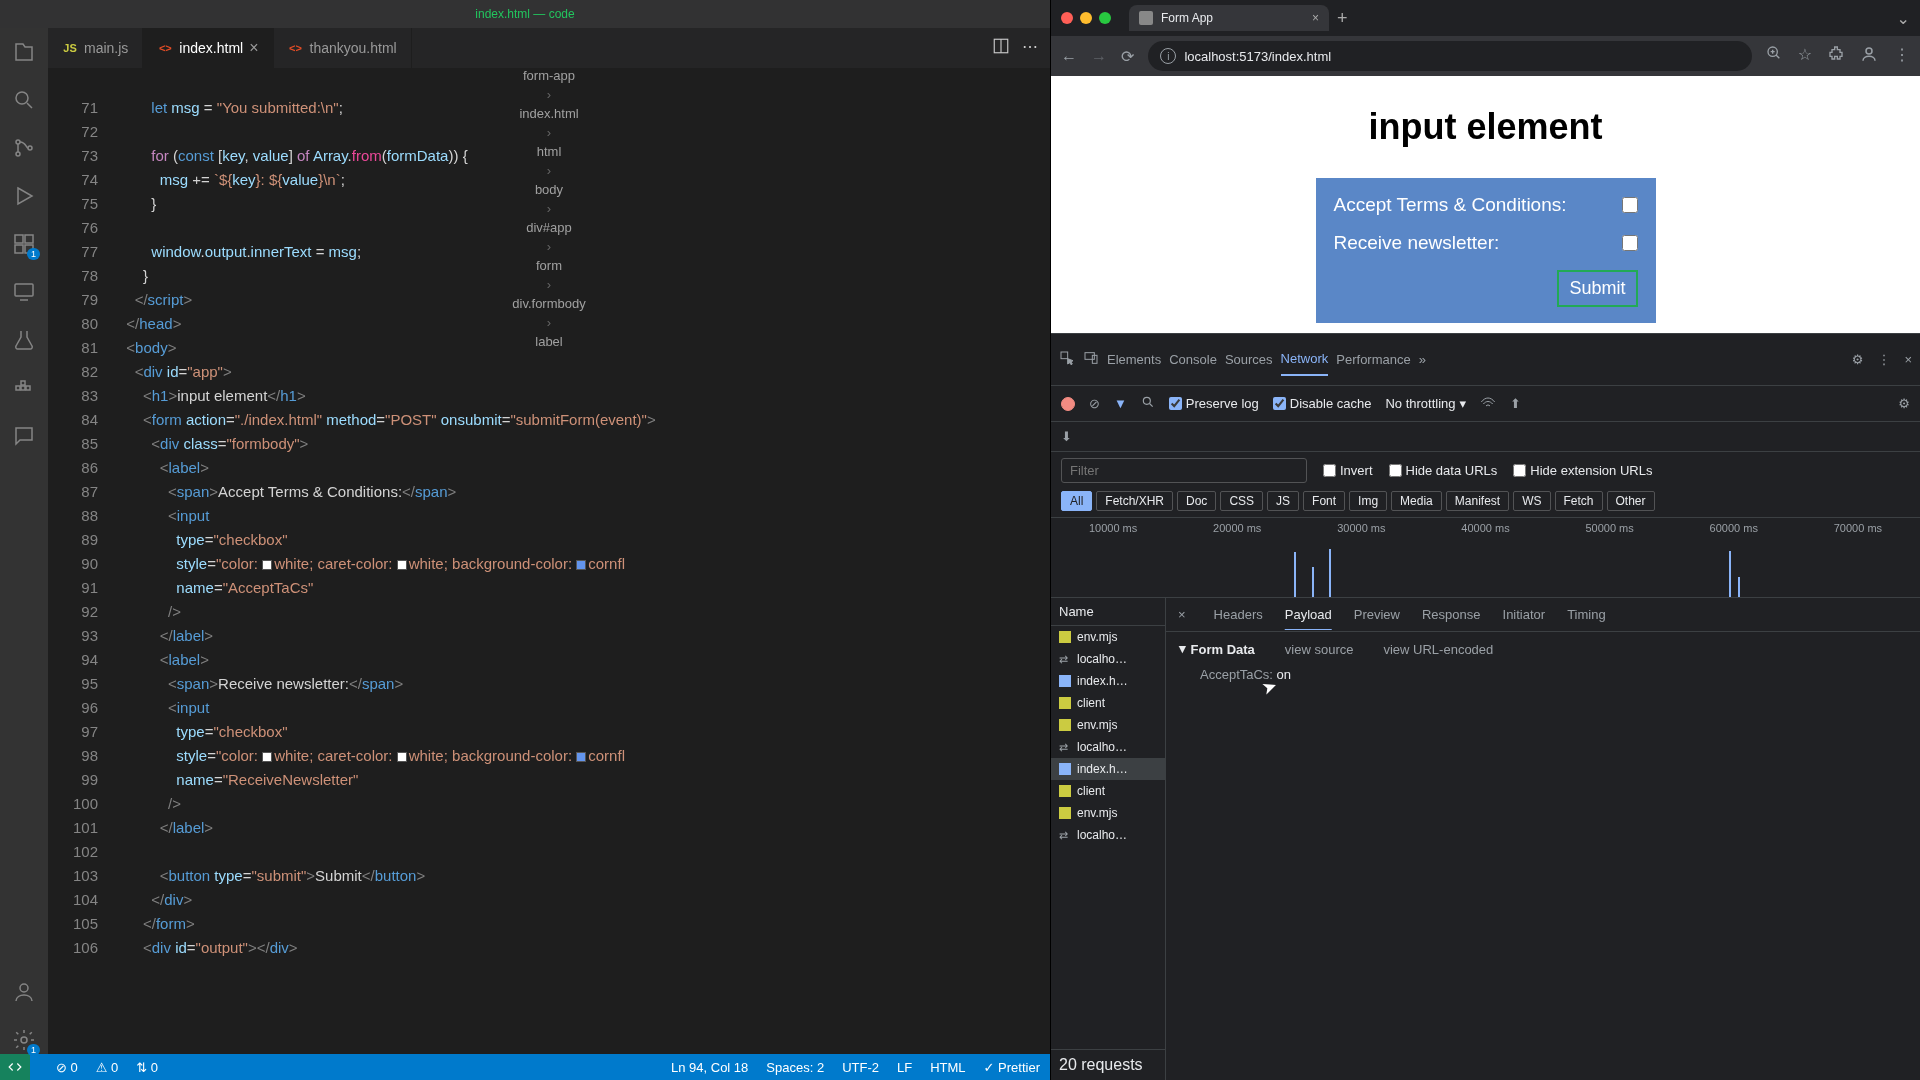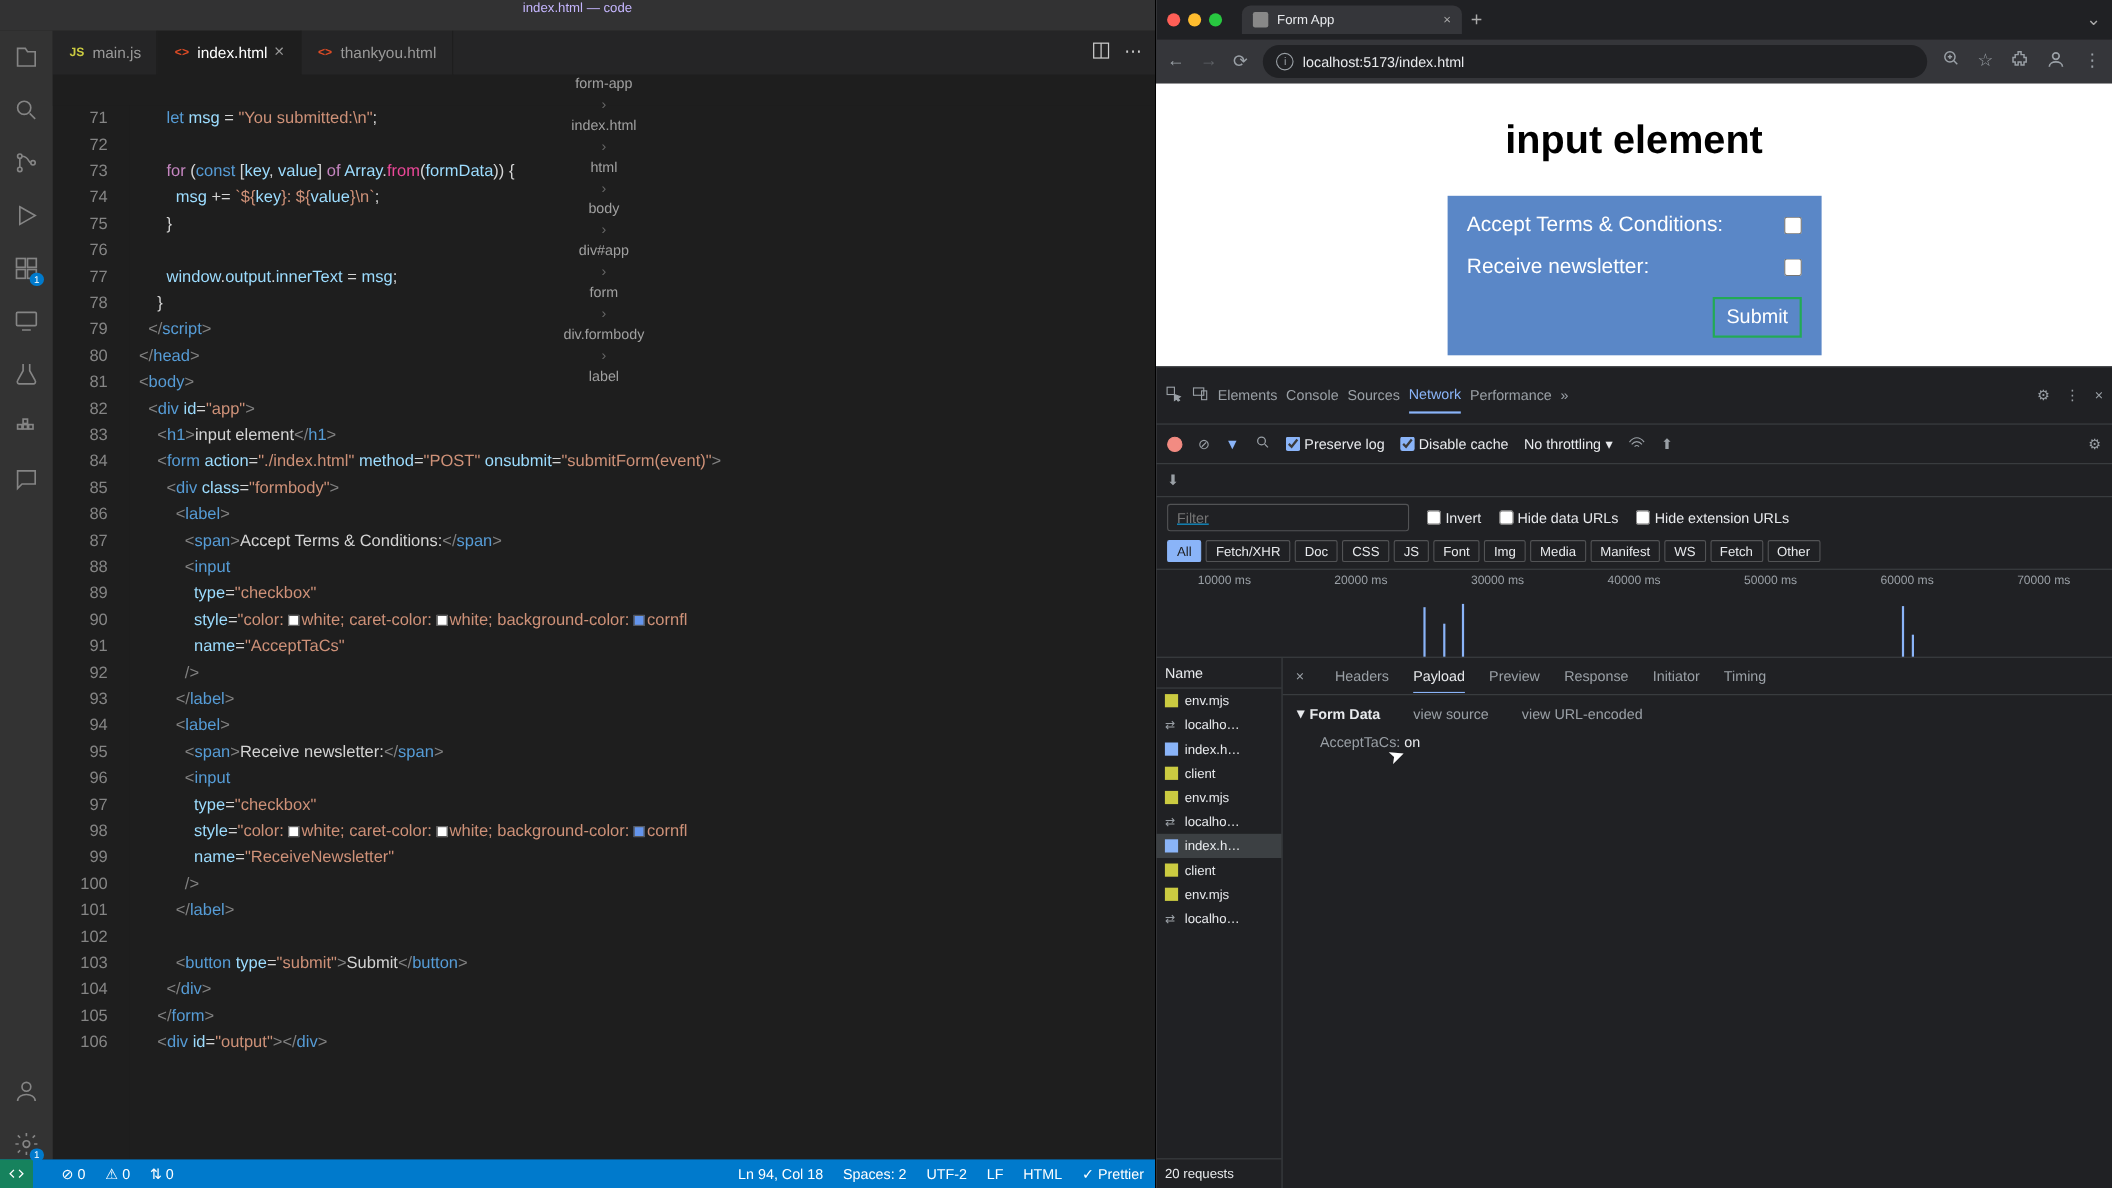--- a/index.html
+++ b/index.html
@@ -1,20 +1,20 @@
 <!DOCTYPE html>
 <html><head>
 <meta charset="utf-8">
 <style>
 * { margin: 0; padding: 0; box-sizing: border-box; font-family: -apple-system, BlinkMacSystemFont, "Segoe UI", sans-serif; }
 body { background: #1e1e1e; color: #ccc; overflow: hidden; width: 1920px; height: 1080px; display: flex; }
 
 
 .vscode { width: 1050px; height: 100%; display: flex; flex-direction: column; background: #1e1e1e; }
-.vscode-titlebar { height: 28px; background: #323233; display: flex; align-items: flex-start; justify-content: center; font-size: 12px; color: #c4b5fd; }
+.vscode-titlebar { height: 28px; background: #323233; display: flex; align-items: center; justify-content: center; font-size: 12px; color: #22c55e; }
 .vscode-body { flex: 1; display: flex; }
 .activity-bar { width: 48px; background: #333333; display: flex; flex-direction: column; align-items: center; padding-top: 10px; gap: 20px; }
 .activity-bar .icon { width: 28px; height: 28px; display: flex; align-items: center; justify-content: center; color: #858585; cursor: pointer; position: relative; }
 .activity-bar .icon svg { width: 24px; height: 24px; }
 .activity-bar .spacer { flex: 1; }
 .badge { position: absolute; bottom: -2px; right: -2px; background: #007acc; color: #fff; border-radius: 8px; font-size: 9px; padding: 1px 4px; min-width: 12px; text-align: center; }
 
 .editor-area { flex: 1; display: flex; flex-direction: column; }
 .tab-bar { height: 40px; background: #252526; display: flex; align-items: center; }
 .tab { height: 100%; padding: 0 14px; display: flex; align-items: center; gap: 6px; font-size: 14px; color: #999; cursor: pointer; border-right: 1px solid #1e1e1e; }
@@ -79,40 +79,40 @@
 .dt-tab.active { color: #8ab4f8; border-bottom: 2px solid #8ab4f8; }
 .dt-tabs .icon { color: #9aa0a6; }
 .dt-tabs .right { margin-left: auto; display: flex; gap: 14px; }
 .dt-toolbar { height: 36px; display: flex; align-items: center; padding: 0 10px; gap: 14px; border-bottom: 1px solid #3c4043; }
 .record { width: 14px; height: 14px; border-radius: 50%; background: #f28b82; border: 1px solid #f28b82; }
 .dt-check { display: flex; align-items: center; gap: 4px; }
 .dt-check input { accent-color: #8ab4f8; }
 .throttle { display: flex; align-items: center; gap: 4px; }
 .dt-download { height: 30px; padding: 0 10px; border-bottom: 1px solid #3c4043; display: flex; align-items: center; }
 .dt-filters { padding: 6px 10px; border-bottom: 1px solid #3c4043; display: flex; flex-direction: column; gap: 8px; }
-.filter-input { background: #202124; border: 1px solid #525355; border-radius: 3px; padding: 4px 8px; color: #0ea5e9; width: 220px; font-size: 13px; text-decoration: underline; }
+.filter-input { background: #202124; border: 1px solid #525355; border-radius: 3px; padding: 4px 8px; color: #0ea5e9; width: 246px; font-size: 13px; }
 .filterrow { display: flex; align-items: center; gap: 16px; flex-wrap: wrap; }
 .chips { display: flex; gap: 4px; }
 .chip { border: 1px solid #525355; padding: 2px 8px; border-radius: 2px; font-size: 12px; cursor: pointer; }
 .chip.active { background: #8ab4f8; color: #202124; border-color: #8ab4f8; }
 .timeline { height: 80px; border-bottom: 1px solid #3c4043; position: relative; }
 .timeline-ticks { display: flex; justify-content: space-around; font-size: 11px; color: #9aa0a6; padding-top: 4px; }
 .timeline-bars { position: absolute; bottom: 0; left: 0; right: 0; height: 50px; }
 .tbar { position: absolute; width: 2px; background: #8ab4f8; bottom: 0; }
 
 .network-body { flex: 1; display: flex; }
 .req-list { width: 115px; border-right: 1px solid #3c4043; display: flex; flex-direction: column; }
 .req-header { padding: 6px 8px; border-bottom: 1px solid #3c4043; font-weight: 500; }
 .req-item { padding: 4px 8px; display: flex; align-items: center; gap: 6px; font-size: 12px; cursor: pointer; overflow: hidden; white-space: nowrap; text-overflow: ellipsis; }
 .req-item.sel { background: #3c4043; }
 .req-icon { width: 12px; height: 12px; flex-shrink: 0; }
 .ri-js { background: #cbcb41; }
 .ri-doc { background: #8ab4f8; }
 .ri-ws { color: #9aa0a6; font-size: 11px; }
-.req-footer { margin-top: auto; padding: 6px 8px; border-top: 1px solid #3c4043; font-size: 12px; }
+.req-footer { margin-top: auto; padding: 6px 8px; border-top: 1px solid #3c4043; font-size: 16px; }
 
 .req-detail { flex: 1; display: flex; flex-direction: column; }
 .detail-tabs { height: 34px; display: flex; align-items: center; gap: 22px; padding: 0 12px; border-bottom: 1px solid #3c4043; }
 .detail-tabs .dtab { color: #9aa0a6; cursor: pointer; }
 .detail-tabs .dtab.active { color: #e8eaed; text-decoration: underline; text-decoration-color: #8ab4f8; text-underline-offset: 10px; }
 .detail-tabs .close-d { margin-right: 6px; color: #9aa0a6; cursor: pointer; }
 .detail-body { padding: 10px 14px; flex: 1; }
 .formdata-row { display: flex; gap: 30px; align-items: center; margin-bottom: 10px; }
 .formdata-title { font-weight: 700; }
 .caret { display: inline-block; transform: rotate(90deg); margin-right: 4px; }

